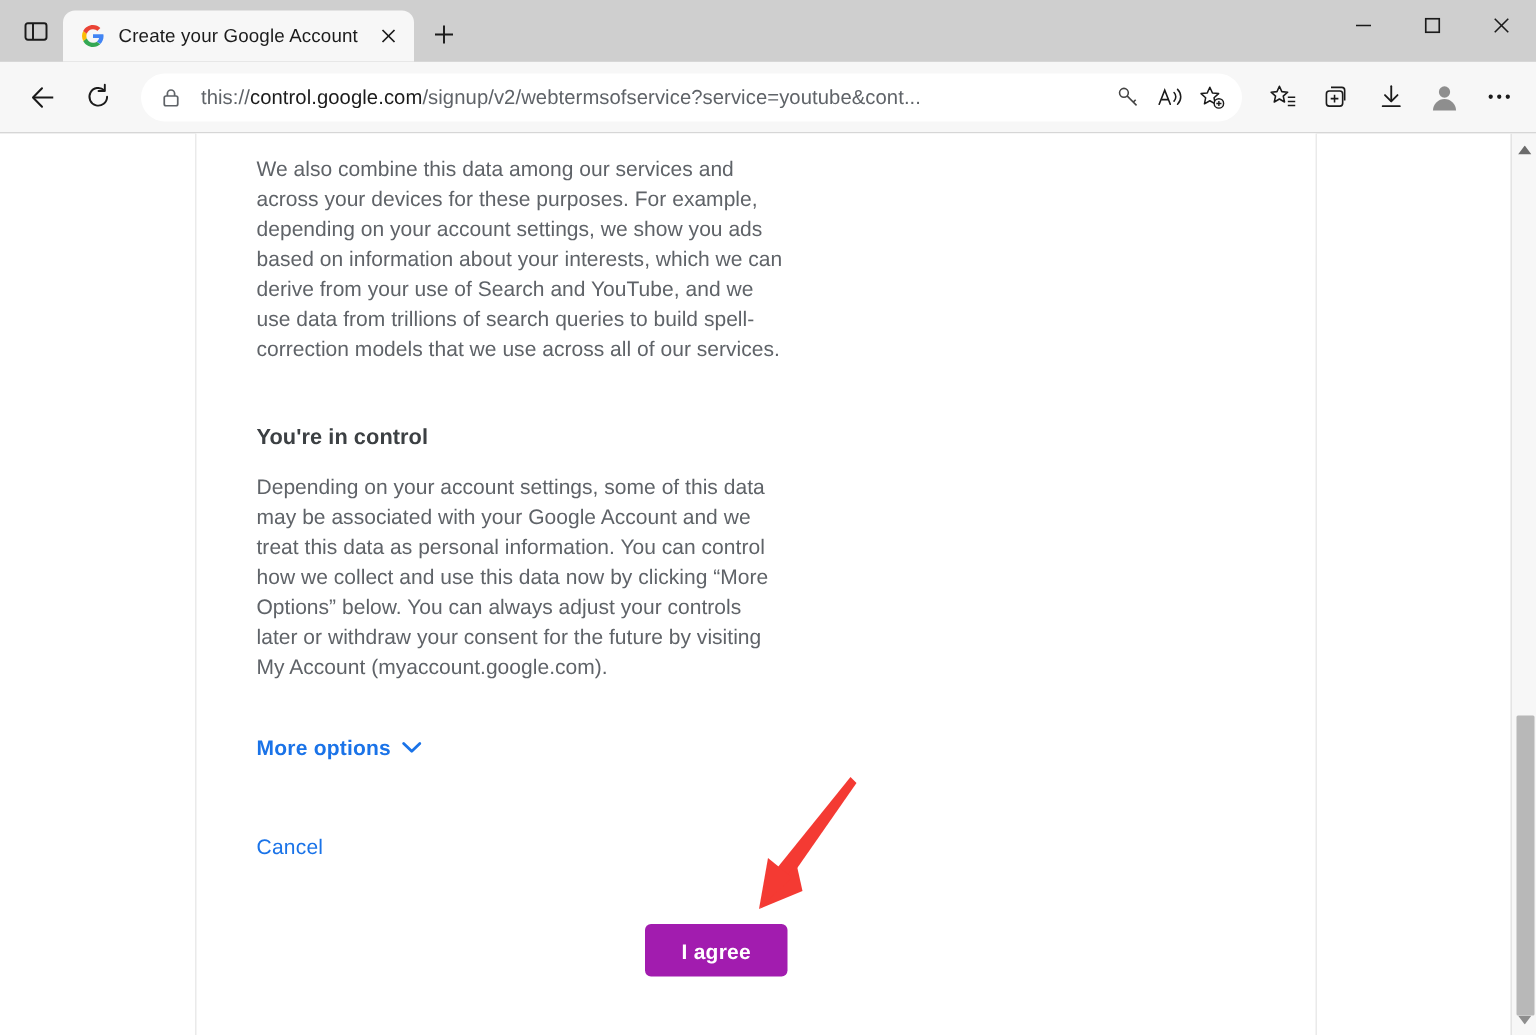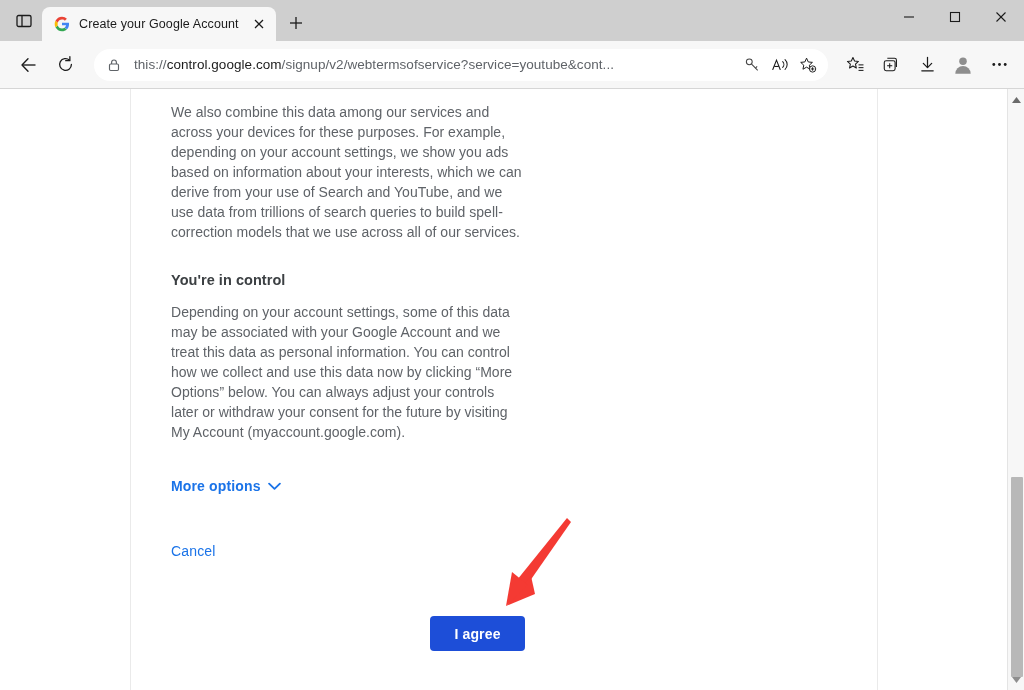--- a/index.html
+++ b/index.html
@@ -162,21 +162,21 @@
     font-size: 14px;
     line-height: 20px;
     color: #5f6368;
     width: 352px;
     letter-spacing: .02px;
   }
   .section-head {
     font-size: 14.5px;
     font-weight: bold;
     color: #3c4043;
-    margin-top: 30px;
+    margin-top: 42px;
     margin-bottom: 14px;
     letter-spacing: .05px;
   }
   .more-options {
     margin-top: 36px;
     display: inline-flex;
     align-items: center;
     gap: 7px;
     color: #1a73e8;
     font-size: 14px;
@@ -193,21 +193,21 @@
     color: #1a73e8;
     font-size: 14px;
     font-weight: normal;
     letter-spacing: .15px;
   }
   .agree-btn {
     position: absolute;
     left: 430px;
     top: 527px;
     width: 95px; height: 35px;
-    background: #1d4ed8;
+    background: #a21caf;
     color: #ffffff;
     border: none;
     border-radius: 4px;
     font-size: 14px;
     font-weight: bold;
     font-family: "Liberation Sans", sans-serif;
     letter-spacing: .15px;
     display: flex; align-items: center; justify-content: center;
   }
 

